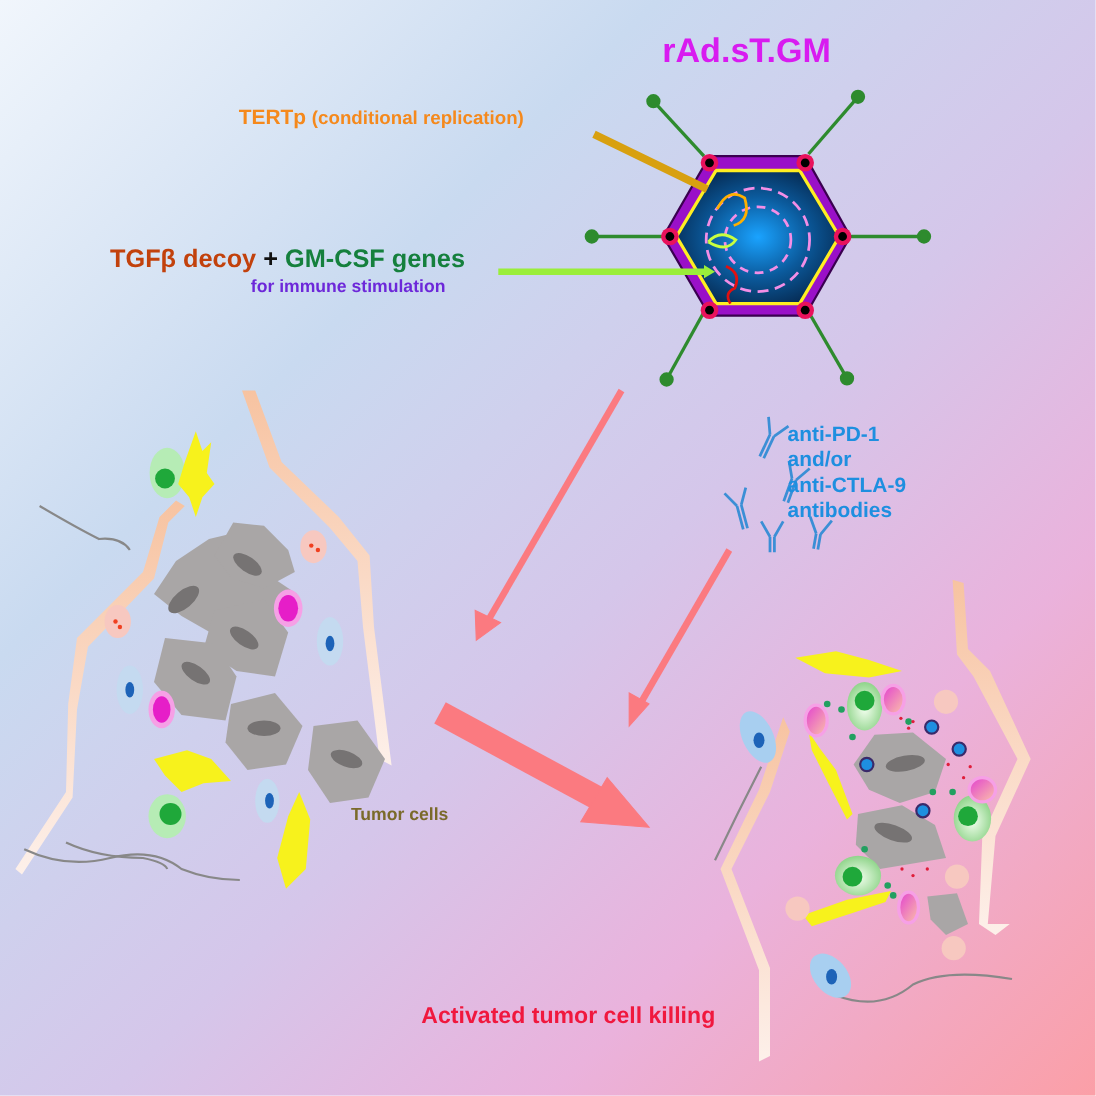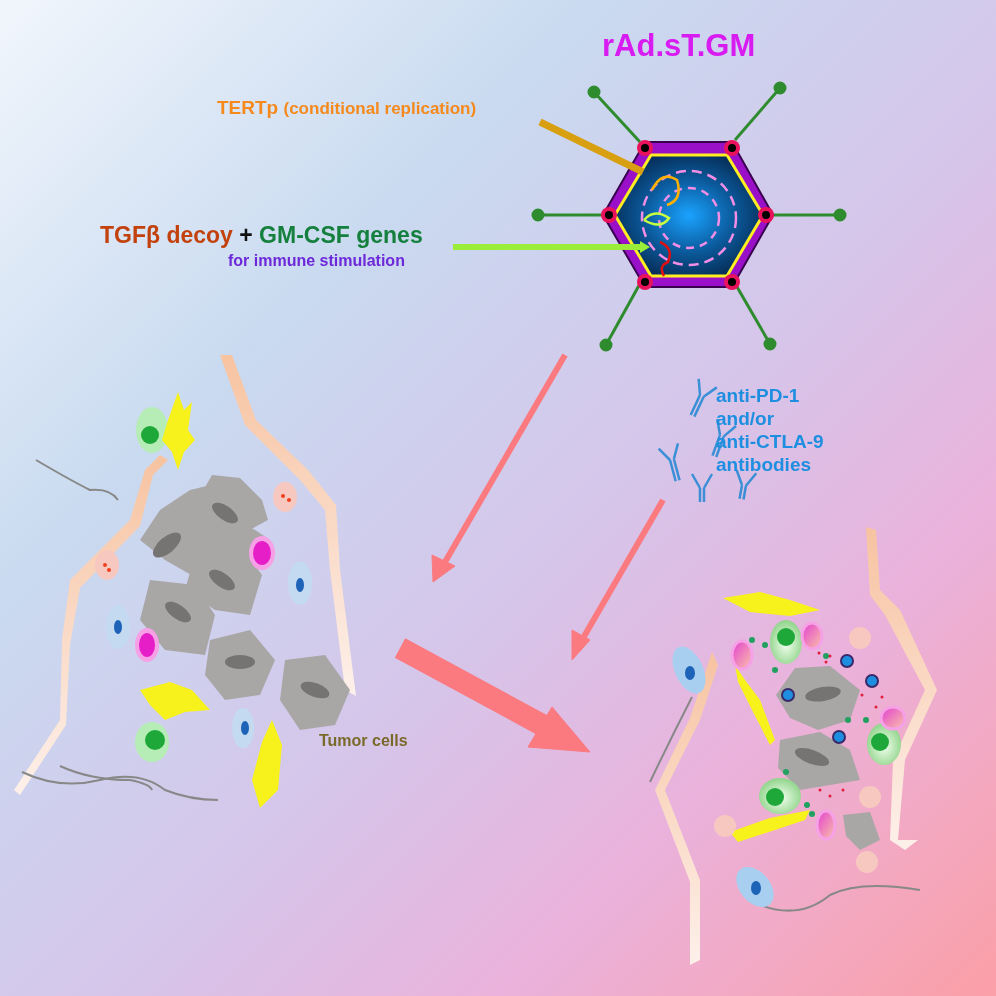--- a/index.html
+++ b/index.html
@@ -252,13 +252,14 @@
 <div id="abs" class="lbl">
   <div>anti-PD-1</div>
   <div>and/or</div>
   <div>anti-CTLA-9</div>
   <div>antibodies</div>
 </div>
 
 <div id="tumor" class="lbl">Tumor cells</div>
 
 <div id="result" class="lbl">
+  <div>Activated tumor cell killing</div>
 </div>
 
 </body></html>

